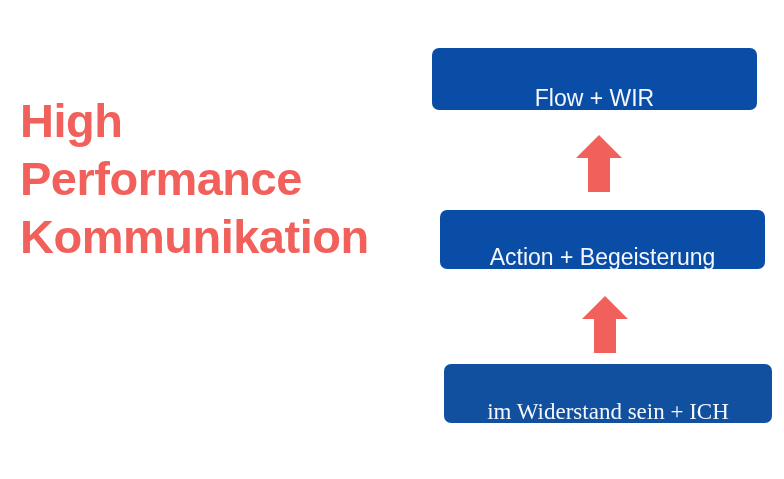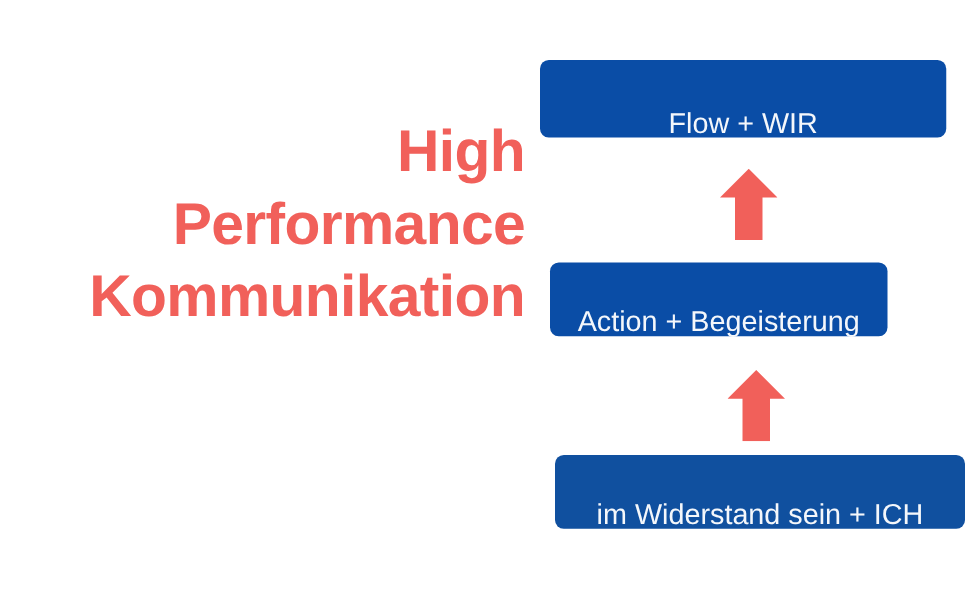--- a/index.html
+++ b/index.html
@@ -27,21 +27,20 @@
     left: 20px;
     top: 92px;
     width: 400px;
     color: #f1605a;
     font-family: "Liberation Sans", sans-serif;
     font-weight: bold;
     font-size: 47px;
     line-height: 58px;
     letter-spacing: -0.5px;
     white-space: pre-line;
-    text-align: right;
   }
 
   
   .chart {
     position: absolute;
     left: 0;
     top: 0;
     width: 784px;
     height: 479px;
   }
@@ -66,30 +65,31 @@
   .node-1 {
     left: 432px;
     top: 48px;
     width: 325px;
     height: 62px;
     background: #0a4da6;
   }
   .node-2 {
     left: 440px;
     top: 210px;
-    width: 270px;
+    width: 325px;
     height: 59px;
     background: #0a4da6;
   }
   .node-3 {
     left: 444px;
     top: 364px;
     width: 328px;
     height: 59px;
     background: #10509f;
+    font-family: Liberation Serif, serif;
   }
 
   
   .arrow {
     position: absolute;
     overflow: visible;
   }
   .arrow-1 {
     left: 576px;
     top: 135px;

